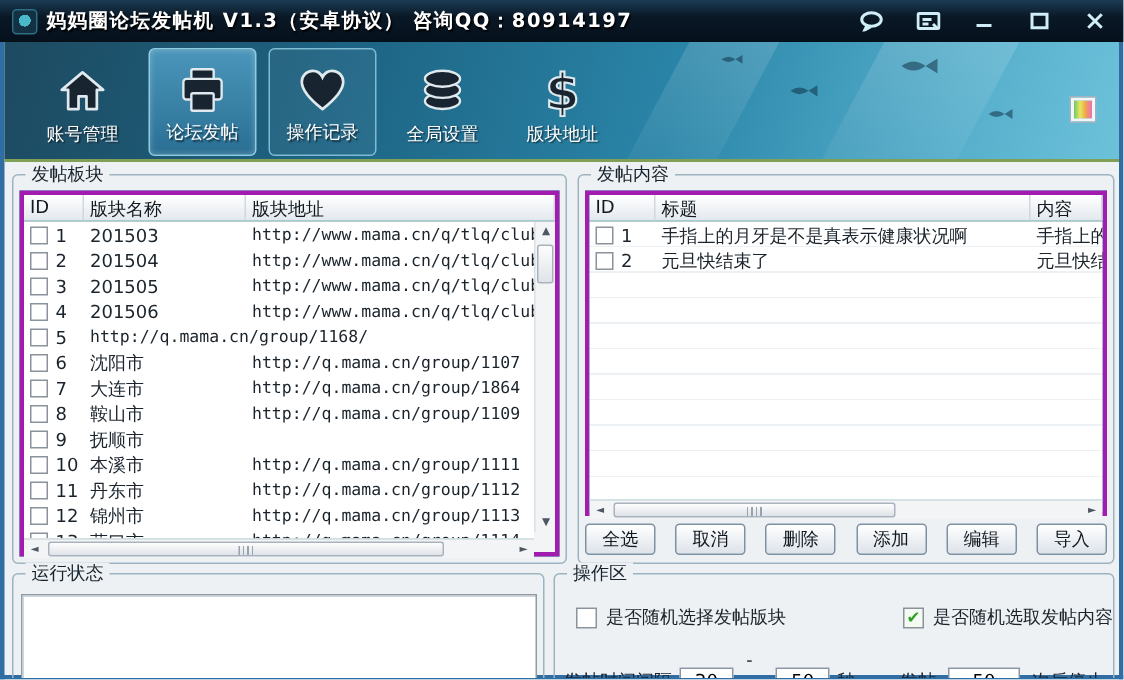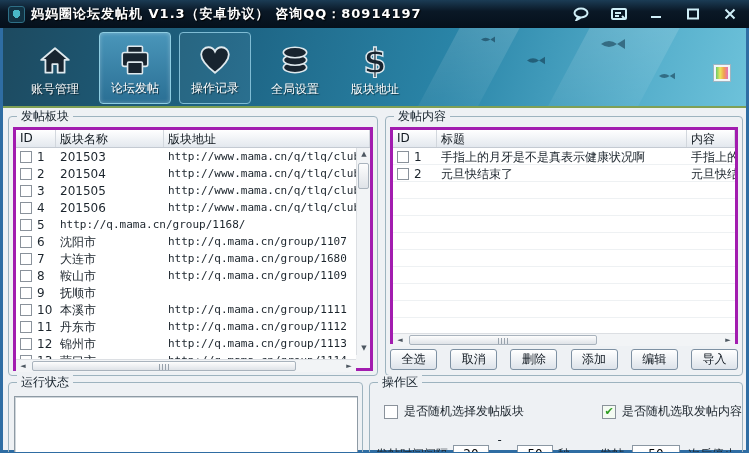--- a/index.html
+++ b/index.html
@@ -300,21 +300,21 @@
             </div>
             <div class="trow">
               <div class="tcell c0">
                 <span class="cbx"></span>
                 <span>7</span>
               </div>
               <div class="tcell c1">
                 <span>大连市</span>
               </div>
               <div class="tcell c2">
-                <span class="mono">http://q.mama.cn/group/1680</span>
+                <span class="mono">http://q.mama.cn/group/1864</span>
               </div>
             </div>
             <div class="trow">
               <div class="tcell c0">
                 <span class="cbx"></span>
                 <span>8</span>
               </div>
               <div class="tcell c1">
                 <span>鞍山市</span>
               </div>

